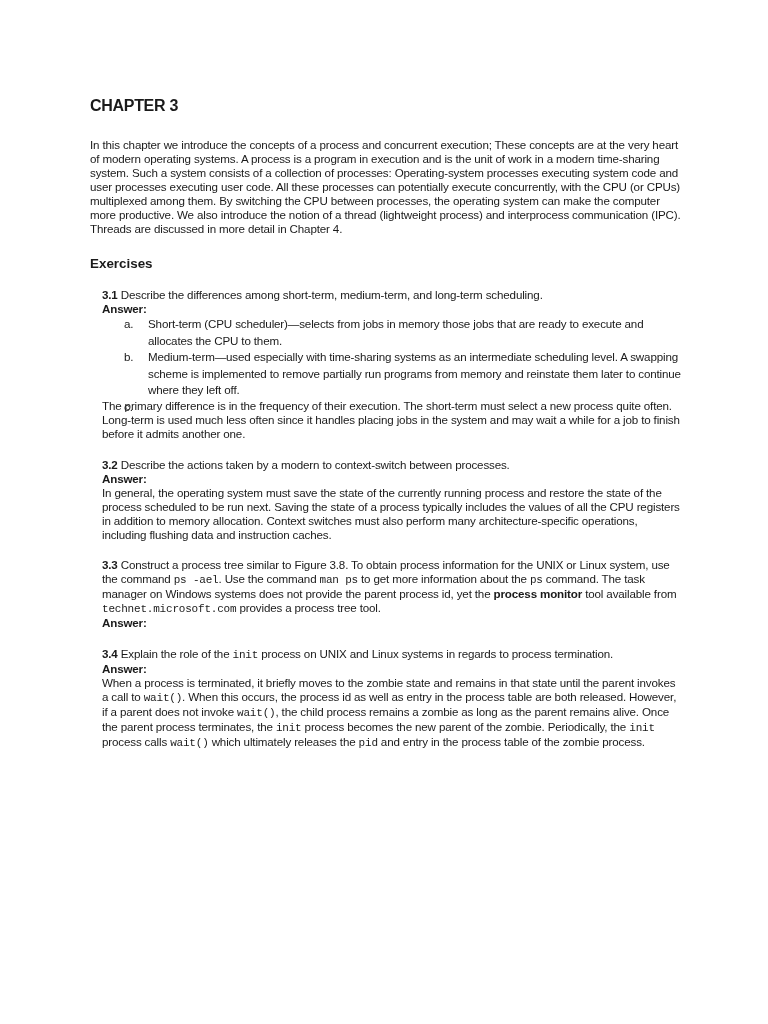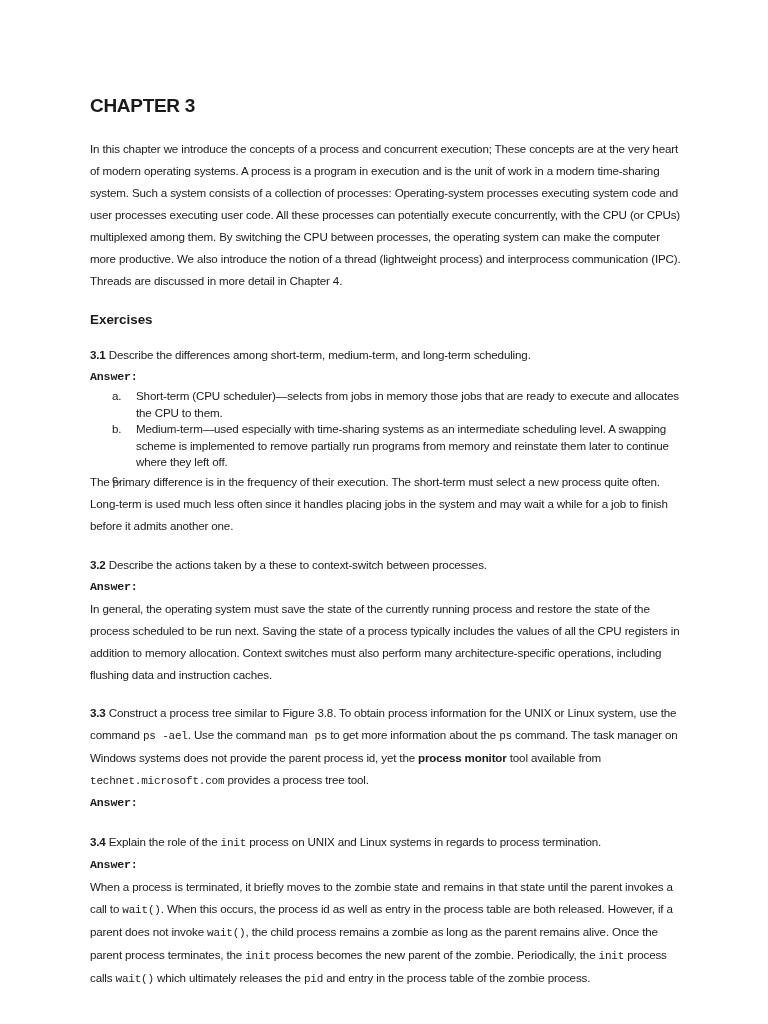--- a/index.html
+++ b/index.html
@@ -17,49 +17,49 @@
     }
     .page {
       position: absolute;
       left: 90px;
       top: 92px;
       width: 592px;
     }
     .chapter-title {
       font-family: "Liberation Sans", sans-serif;
       font-weight: bold;
-      font-size: 19px;
+      font-size: 16px;
       letter-spacing: -0.3px;
       margin: 0 0 18px 0;
       line-height: 28px;
     }
     p, .line-block {
       margin: 0;
       font-size: 11.6px;
-      line-height: 22px;
+      line-height: 14px;
       letter-spacing: -0.15px;
     }
     .intro {
       margin-bottom: 19px;
     }
     .section-heading {
       font-weight: bold;
       font-size: 13.4px;
       line-height: 18px;
       margin: 16px 0 15px 0;
     }
     .exercise {
       margin-bottom: 16.6px;
+      margin-left: 12px;
     }
     .q-num {
       font-weight: bold;
     }
     .answer-label {
       font-weight: bold;
-      font-family: Liberation Mono, monospace;
     }
     .bold {
       font-weight: bold;
     }
     .mono {
       font-family: "Liberation Mono", monospace;
       font-size: 11px;
       letter-spacing: -0.2px;
     }
     ol.answer-list {
@@ -96,21 +96,21 @@
     <p class="answer-label">Answer:</p>
     <ol class="answer-list">
       <li><span class="marker">a.</span><span>Short-term (CPU scheduler)—selects from jobs in memory those jobs that are ready to execute and allocates the CPU to them.</span></li>
       <li><span class="marker">b.</span><span>Medium-term—used especially with time-sharing systems as an intermediate scheduling level. A swapping scheme is implemented to remove partially run programs from memory and reinstate them later to continue where they left off.</span></li>
       <li><span class="marker">c.</span></li>
     </ol>
     <p>The primary difference is in the frequency of their execution. The short-term must select a new process quite often. Long-term is used much less often since it handles placing jobs in the system and may wait a while for a job to finish before it admits another one.</p>
   </div>
 
   <div class="exercise">
-    <p><span class="q-num">3.2</span> <span>Describe the actions taken by a these to context-switch between processes.</span></p>
+    <p><span class="q-num">3.2</span> <span>Describe the actions taken by a modern to context-switch between processes.</span></p>
     <p class="answer-label">Answer:</p>
     <p>In general, the operating system must save the state of the currently running process and restore the state of the process scheduled to be run next. Saving the state of a process typically includes the values of all the CPU registers in addition to memory allocation. Context switches must also perform many architecture-specific operations, including flushing data and instruction caches.</p>
   </div>
 
   <div class="exercise">
     <p><span class="q-num">3.3</span> <span>Construct a process tree similar to Figure 3.8. To obtain process information for the UNIX or Linux system, use the command </span><span class="mono">ps -ael</span><span>. Use the command </span><span class="mono">man ps</span><span> to get more information about the </span><span class="mono">ps</span><span> command. The task manager on Windows systems does not provide the parent process id, yet the </span><span class="bold">process monitor</span><span> tool available from </span><span class="mono">technet.microsoft.com</span><span> provides a process tree tool.</span></p>
     <p class="answer-label">Answer:</p>
   </div>
 
   <div class="exercise">

